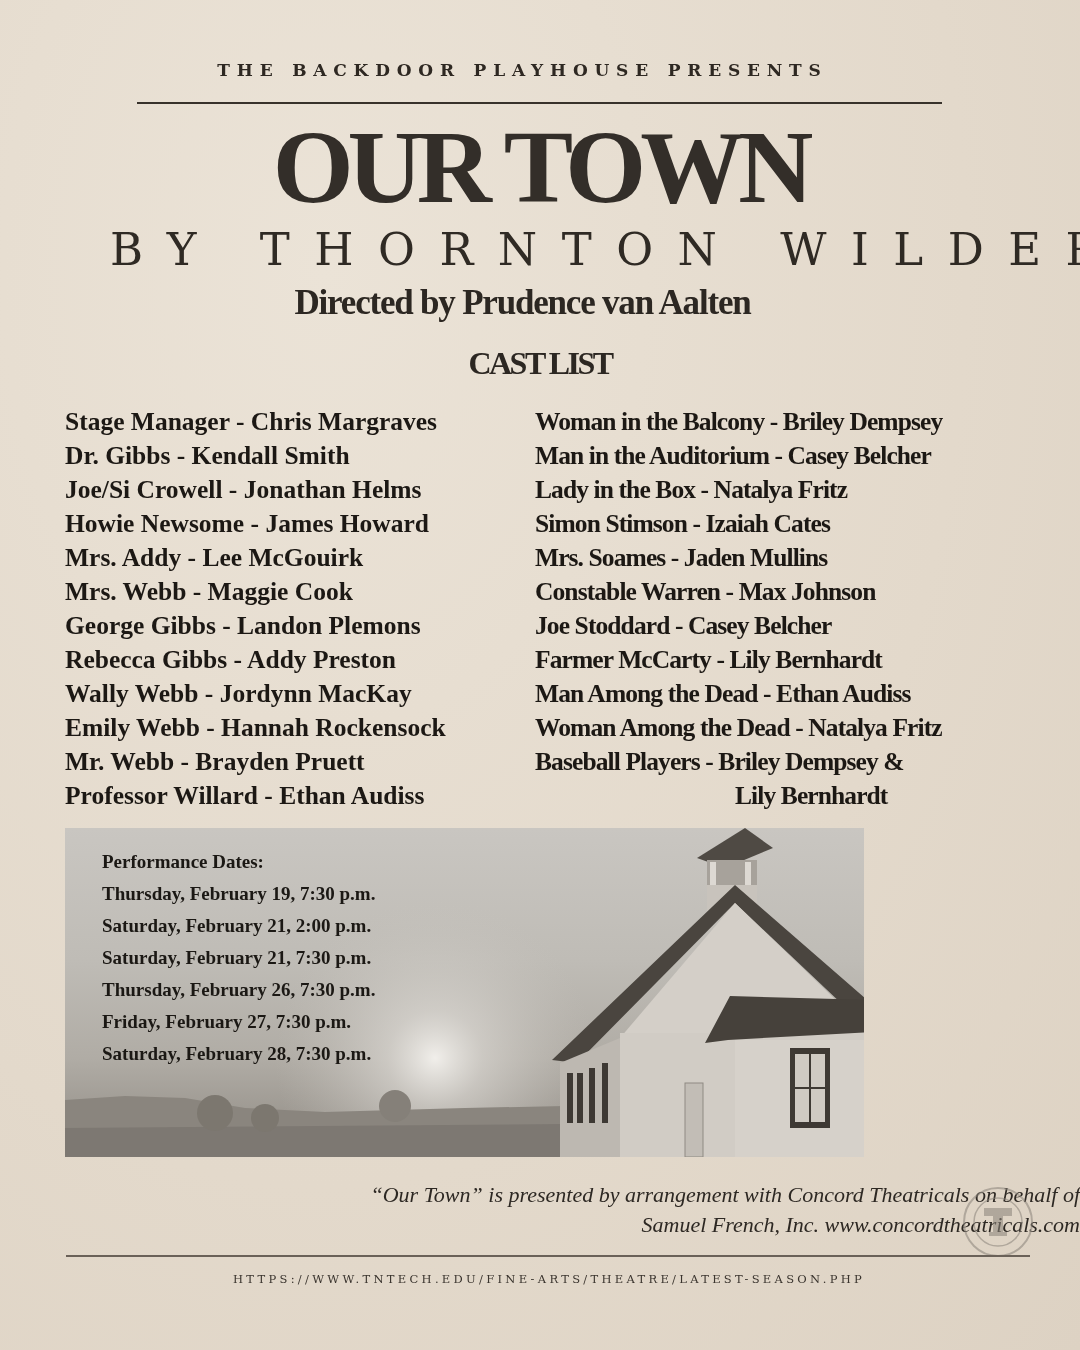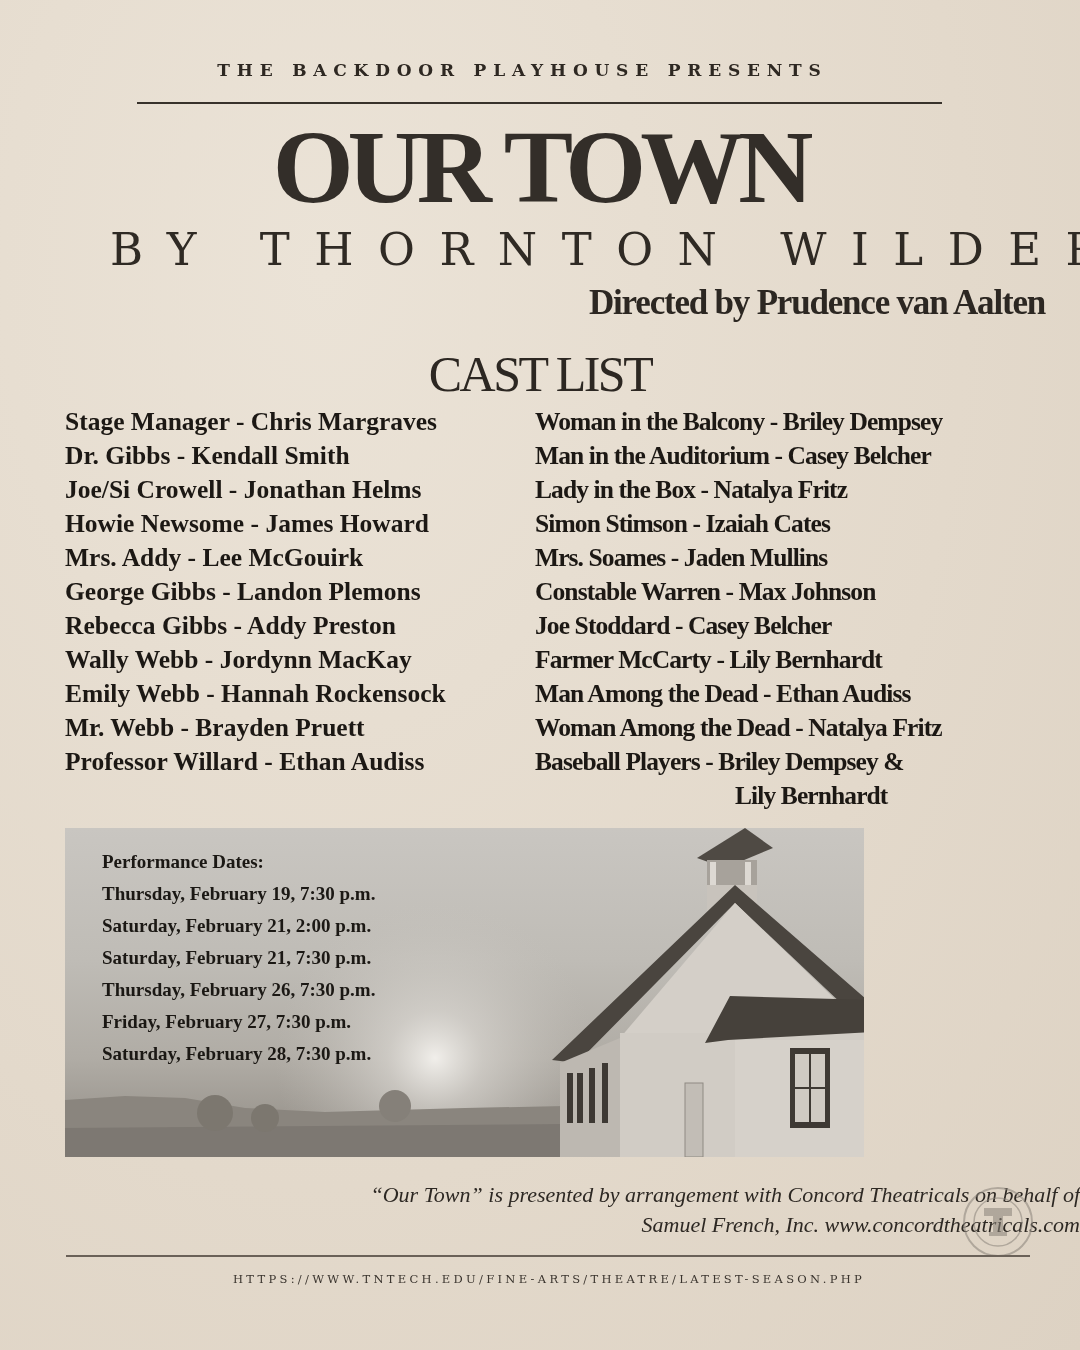--- a/index.html
+++ b/index.html
@@ -21,27 +21,27 @@
     position: absolute; left: 0; width: 1080px; top: 112px; text-align: center;
     font-family: "Liberation Serif", serif; font-weight: bold; font-size: 104px;
     letter-spacing: -6px; color: #332e29; line-height: 110px;
   }
   .author {
     position: absolute; left: 110px; top: 224px; width: 900px;
     font-family: "DejaVu Serif", serif; font-size: 45px; letter-spacing: 24.5px;
     color: #2f2a24; line-height: 52px; white-space: nowrap;
   }
   .director {
-    position: absolute; left: 0; width: 1045px; top: 283px; text-align: right;
+    position: absolute; left: 0; width: 1045px; top: 283px; text-align: center;
     font-family: "Liberation Serif", serif; font-weight: bold; font-size: 35px;
     letter-spacing: -1.2px; color: #2c2722;
   }
   .cast-heading {
     position: absolute; left: 0; width: 1080px; top: 345px; text-align: center;
-    font-family: "Liberation Serif", serif; font-weight: normal; font-size: 50px;
+    font-family: "Liberation Serif", serif; font-weight: bold; font-size: 32px;
     letter-spacing: -2.5px; color: #2c2722;
   }
   .cast-col { position: absolute; top: 405px; font-weight: bold; font-size: 25.5px; line-height: 34px; color: #1c1814; }
   .cast-col.left { left: 65px; }
   .cast-col.right { left: 535px; letter-spacing: -0.9px; }
   .cast-line { white-space: nowrap; }
   .cast-line.cont { padding-left: 200px; }
   .photo {
     position: absolute; left: 65px; top: 828px; width: 799px; height: 329px; overflow: hidden;
     background: linear-gradient(180deg, #c9c6c1 0%, #bfbcb6 40%, #b0aca5 70%, #8f8a83 100%);
@@ -69,20 +69,21 @@
 <div class="author">BY THORNTON WILDER</div>
 <div class="director">Directed by Prudence van Aalten</div>
 <div class="cast-heading">CAST LIST</div>
 
 <div class="cast-col left">
   <div class="cast-line">Stage Manager - Chris Margraves</div>
   <div class="cast-line">Dr. Gibbs - Kendall Smith</div>
   <div class="cast-line">Joe/Si Crowell - Jonathan Helms</div>
   <div class="cast-line">Howie Newsome - James Howard</div>
   <div class="cast-line">Mrs. Addy - Lee McGouirk</div>
+  <div class="cast-line">Mrs. Webb - Maggie Cook</div>
   <div class="cast-line">George Gibbs - Landon Plemons</div>
   <div class="cast-line">Rebecca Gibbs - Addy Preston</div>
   <div class="cast-line">Wally Webb - Jordynn MacKay</div>
   <div class="cast-line">Emily Webb - Hannah Rockensock</div>
   <div class="cast-line">Mr. Webb - Brayden Pruett</div>
   <div class="cast-line">Professor Willard - Ethan Audiss</div>
 </div>
 
 <div class="cast-col right">
   <div class="cast-line">Woman in the Balcony - Briley Dempsey</div>

